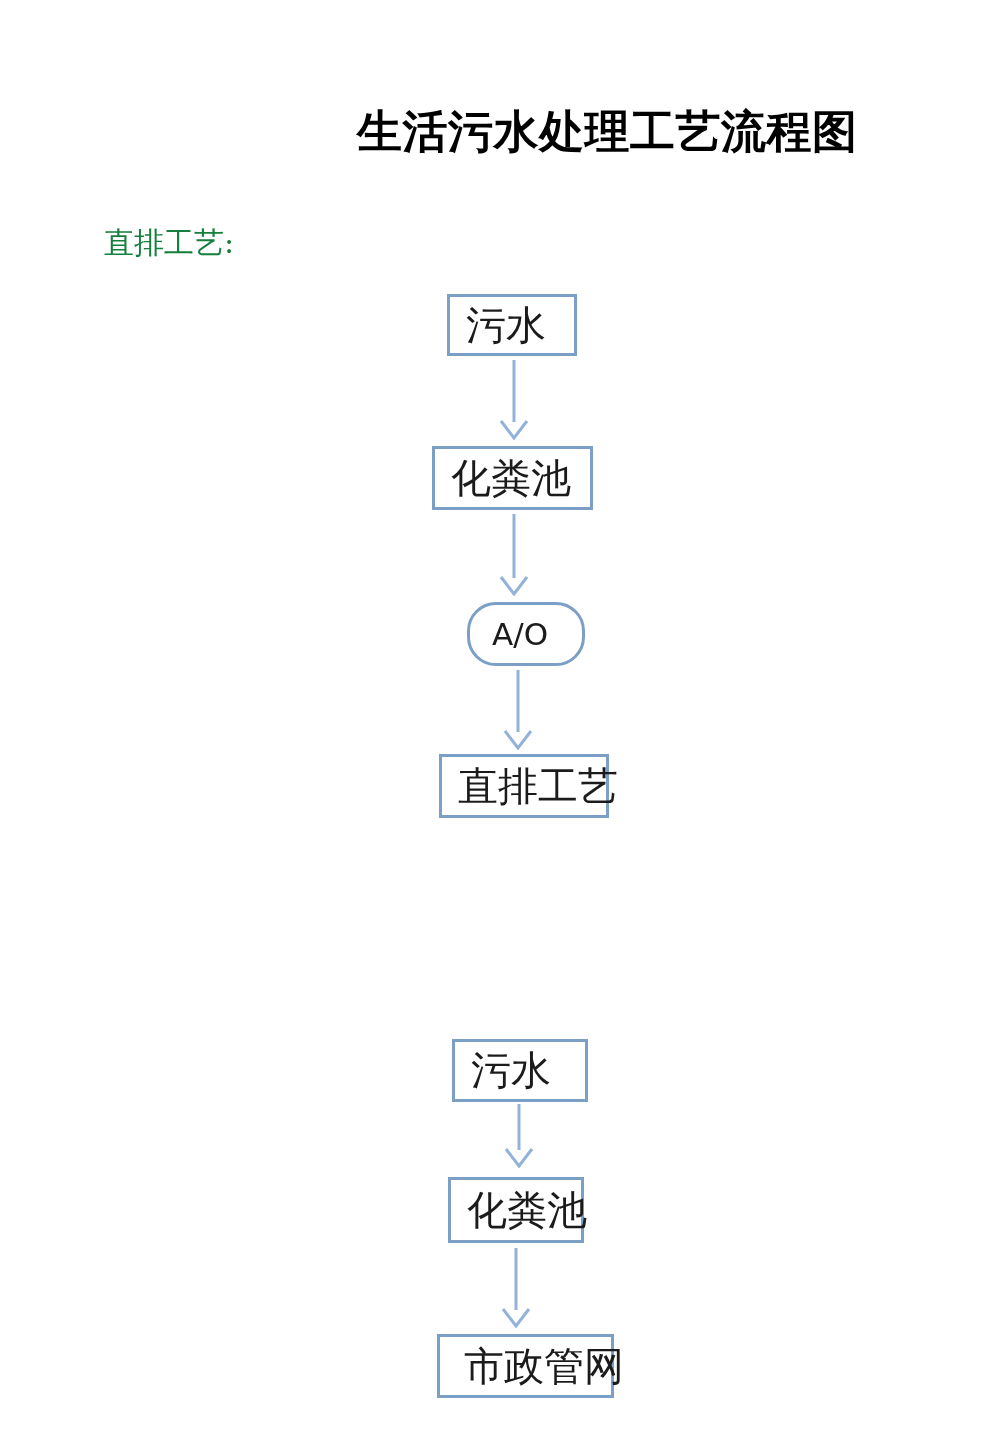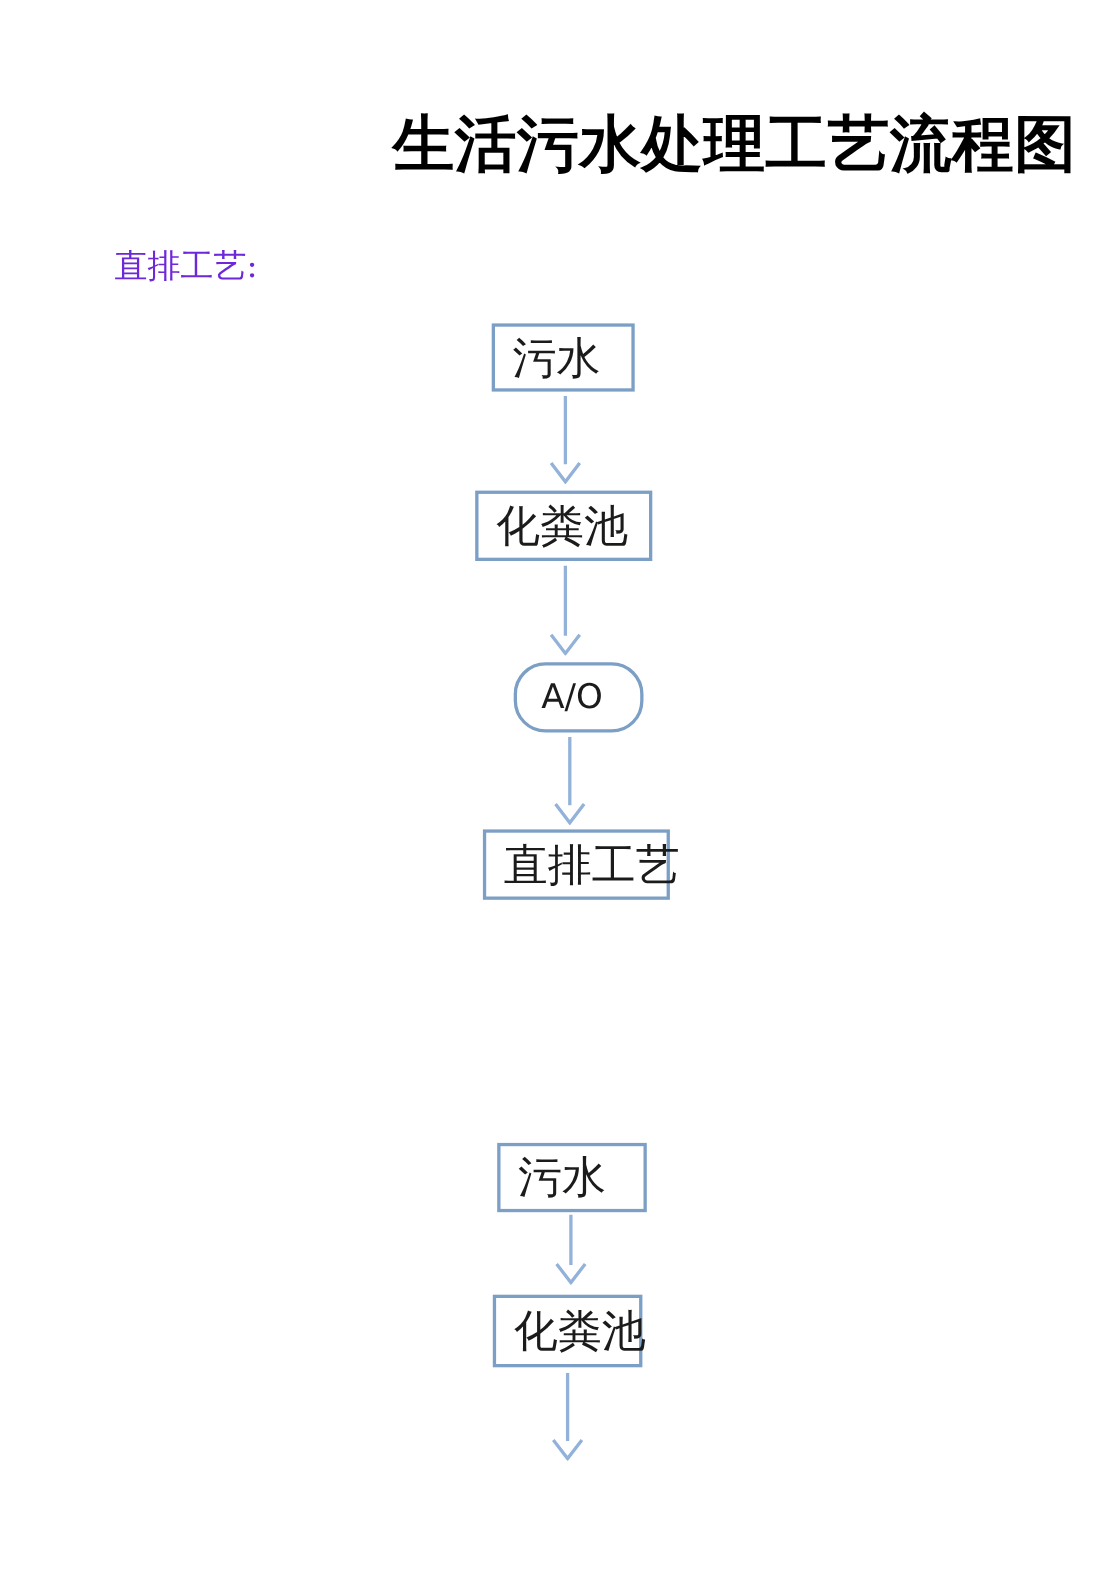--- a/index.html
+++ b/index.html
@@ -15,32 +15,32 @@
     color: var(--text, #1b1b1b);
     font-family: "DejaVu Serif", "Liberation Serif", serif;
     overflow: hidden;
   }
   .doc-title {
     position: absolute;
     left: 357px;
     top: 104px;
     font-family: "DejaVu Sans", "Liberation Sans", sans-serif;
     font-weight: bold;
-    font-size: 56px;
+    font-size: 45px;
     line-height: 56px;
     letter-spacing: 0.5px;
     color: #000000;
     white-space: nowrap;
   }
   .section-label {
     position: absolute;
     left: 104px;
     font-size: 30px;
     line-height: 38px;
-    color: #6d28d9;
+    color: #15803d;
     white-space: nowrap;
   }
   .flow-box {
     position: absolute;
     box-sizing: border-box;
     border: 3px solid var(--box-border, #7c9fc5);
     background: #ffffff;
     display: flex;
     align-items: center;
     justify-content: flex-start;
@@ -111,14 +111,15 @@
     <polyline points="3,45 16,62 29,45"></polyline>
   </svg>
 
   <div class="flow-box" style="left:448px; top:1177px; width:136px; height:66px;">化粪池</div>
 
   <svg class="arrow" style="left:500px; top:1248px;" width="32" height="80" viewBox="0 0 32 80">
     <line x1="16" y1="0" x2="16" y2="62"></line>
     <polyline points="3,61 16,78 29,61"></polyline>
   </svg>
 
+  <div class="flow-box pad-lg" style="left:437px; top:1334px; width:177px; height:64px;">市政管网</div>
 
 </div>
 
 </body></html>

